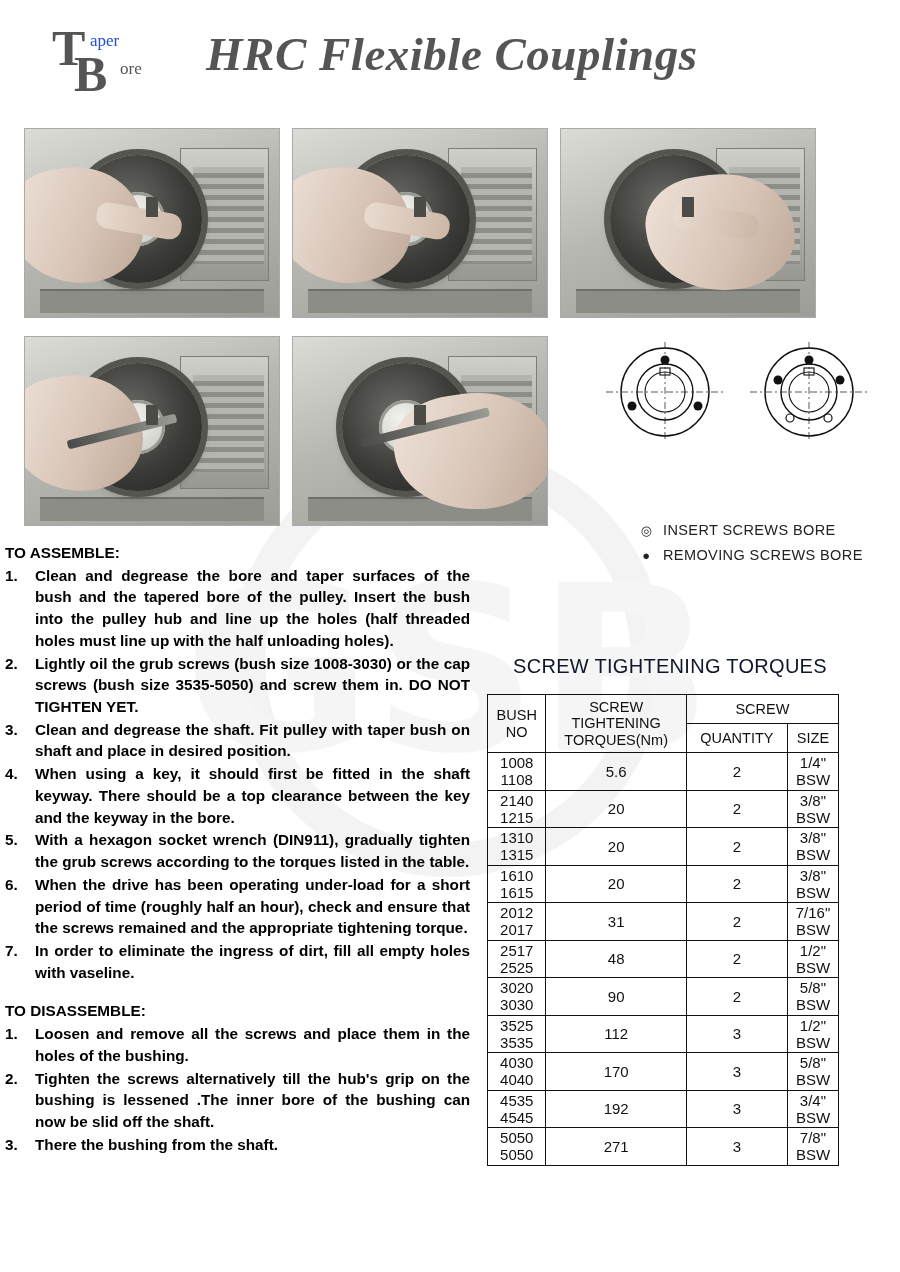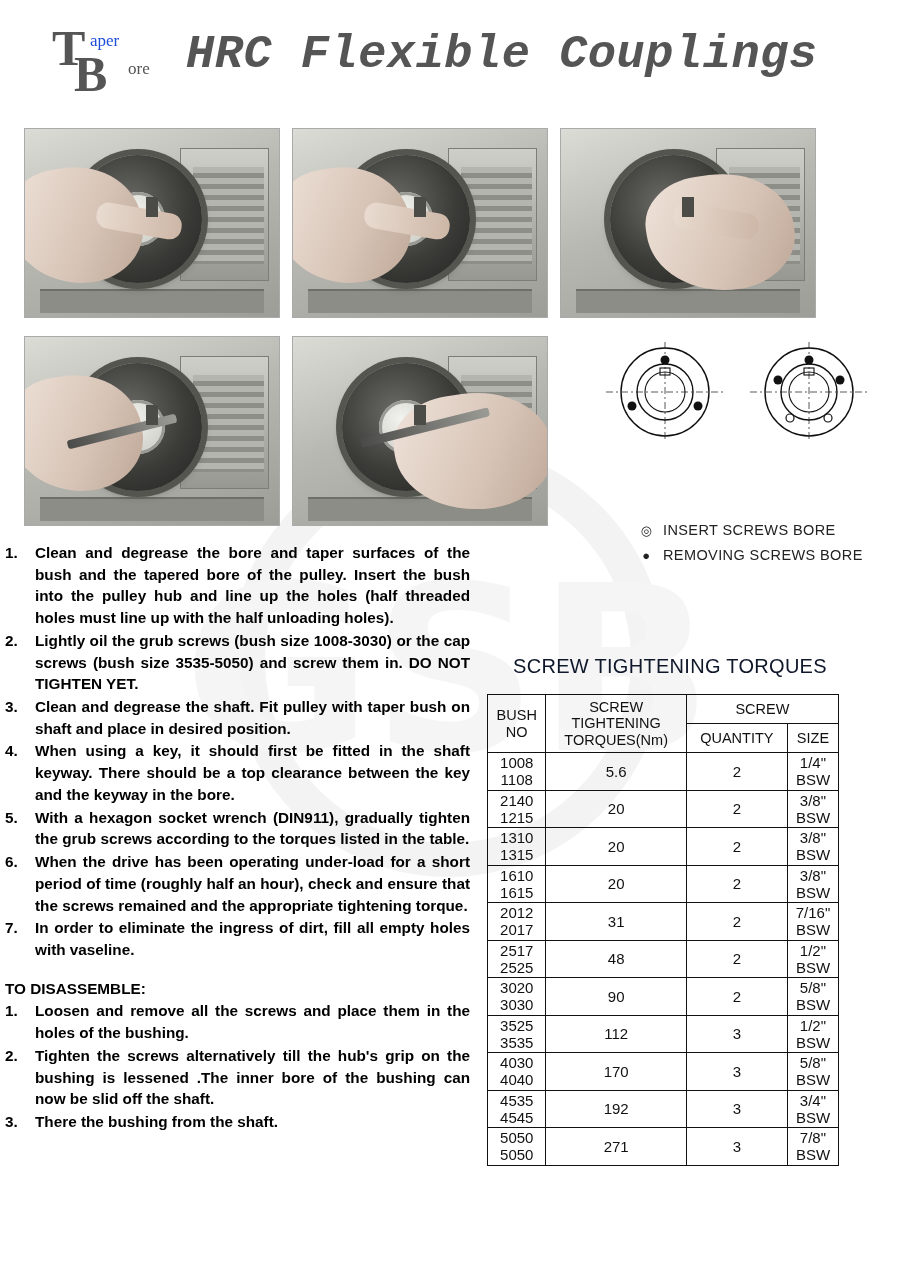--- a/index.html
+++ b/index.html
@@ -65,34 +65,34 @@
     position: absolute;
     left: 26px;
     top: 30px;
     font-family: "Liberation Serif", serif;
     font-weight: bold;
     font-size: 50px;
     color: #555;
   }
   .logo-ore {
     position: absolute;
-    left: 80px;
+    left: 72px;
     top: 44px;
     font-family: "Liberation Serif", serif;
     font-size: 17px;
     color: #555;
   }
   .title {
-    font-family: Liberation Mono, monospace;
+    font-family: Liberation Serif, serif;
     font-weight: bold;
     font-style: italic;
     font-size: 47px;
     letter-spacing: 0.5px;
     color: #555;
-    margin-left: 22px;
+    margin-left: 42px;
     white-space: nowrap;
   }
 
   
   .photos-row-1 {
     position: absolute;
     z-index: 2;
     left: 24px;
     top: 128px;
     display: flex;
@@ -418,20 +418,21 @@
     <span class="mark">◎</span>
     <span>INSERT  SCREWS  BORE</span>
   </div>
   <div>
     <span class="mark">●</span>
     <span>REMOVING  SCREWS  BORE</span>
   </div>
 </div>
 
 <div class="instructions">
+  <h3>TO ASSEMBLE:</h3>
   <ol>
     <li><span class="num">1.</span><span>Clean and degrease the bore and taper surfaces of the bush and the tapered bore of the pulley. Insert the bush into the pulley hub and line up the holes (half threaded holes must line up with the half unloading holes).</span></li>
     <li><span class="num">2.</span><span>Lightly oil the grub screws (bush size 1008-3030) or the cap screws (bush size 3535-5050) and screw them in. DO NOT TIGHTEN YET.</span></li>
     <li><span class="num">3.</span><span>Clean and degrease the shaft. Fit pulley with taper bush on shaft and place in desired position.</span></li>
     <li><span class="num">4.</span><span>When using a key, it should first be fitted in the shaft keyway. There should be a top clearance between the key and the keyway in the bore.</span></li>
     <li><span class="num">5.</span><span>With a hexagon socket wrench (DIN911), gradually tighten the grub screws according to the torques listed in the table.</span></li>
     <li><span class="num">6.</span><span>When the drive has been operating under-load for a short period of time (roughly half an hour), check and ensure that the screws remained and the appropriate tightening torque.</span></li>
     <li><span class="num">7.</span><span>In order to eliminate the ingress of dirt, fill all empty holes with vaseline.</span></li>
   </ol>
   <div class="spacer"></div>

